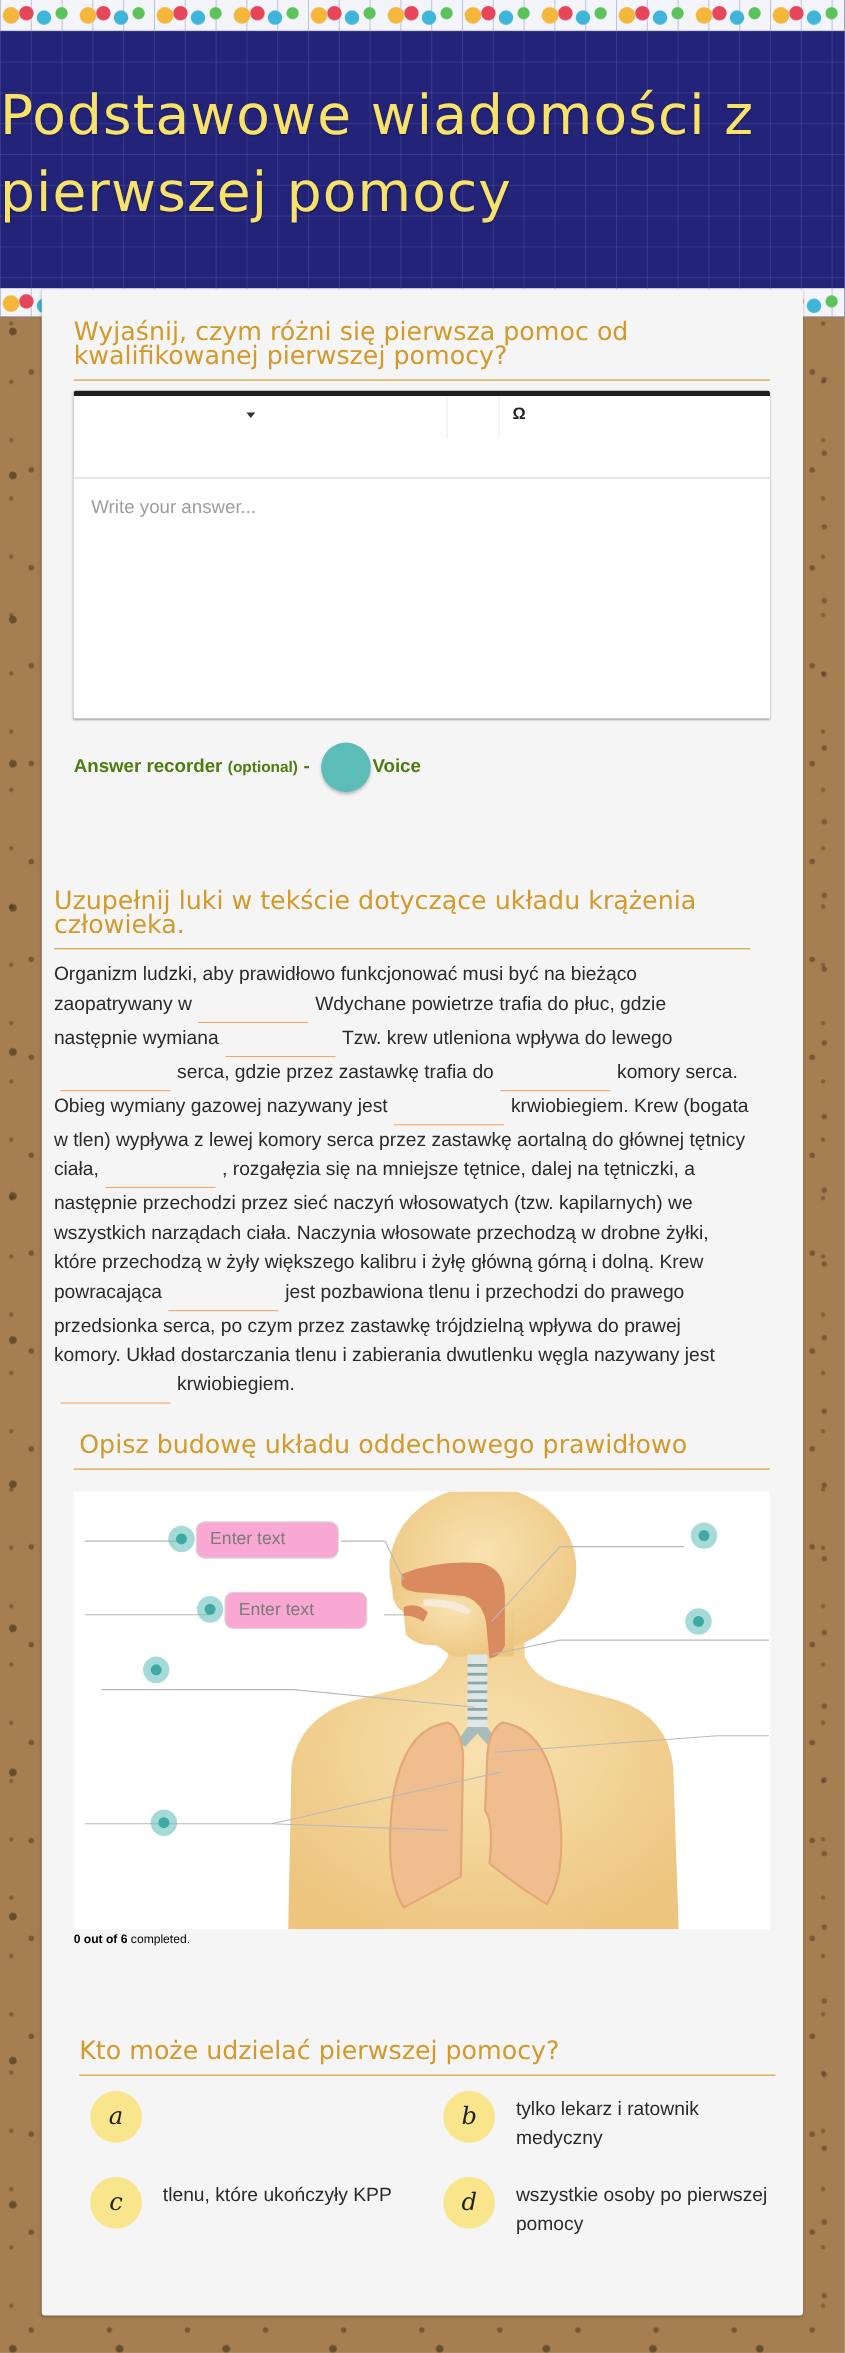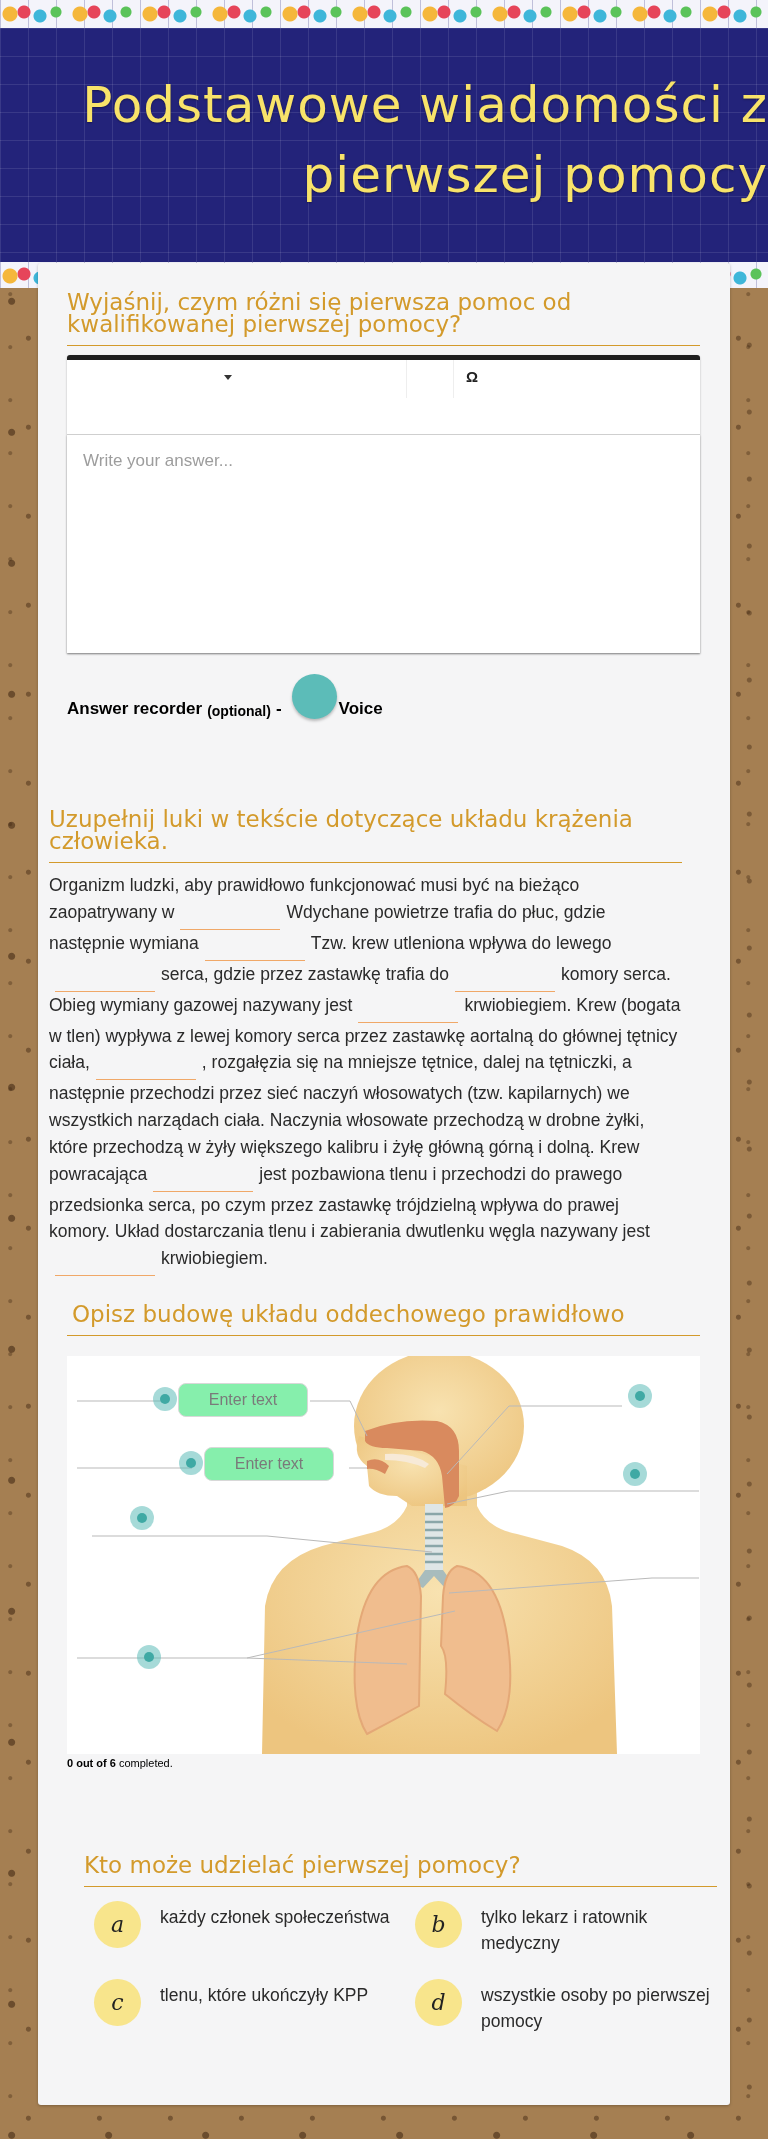--- a/index.html
+++ b/index.html
@@ -37,21 +37,21 @@
         radial-gradient(circle at 24px 12px, #e6455a 0 6px, transparent 7px),
         radial-gradient(circle at 40px 16px, #3fb6d9 0 6px, transparent 7px),
         radial-gradient(circle at 56px 12px, #5bc35a 0 5px, transparent 6px),
         linear-gradient(90deg, rgba(35,35,122,0.25) 1px, transparent 1px);
       background-size: 70px 28px, 70px 28px, 70px 28px, 70px 28px, 28px 28px;
     }
     .banner-strip.top { top: 0; }
     .banner-strip.bottom { bottom: 0; height: 26px; }
     .banner-title {
       position: absolute; left: 0; top: 70px; width: 768px;
-      text-align: right;
+      text-align: left;
       color: #f8e36a;
       font-family: "DejaVu Sans", sans-serif;
       font-weight: normal;
       font-size: 50px;
       line-height: 70px;
       letter-spacing: 1px;
       text-shadow: 0 1px 2px rgba(0,0,0,0.35);
     }
 
     
@@ -104,22 +104,22 @@
       display: block; width: 100%; height: 218px;
       border: none; outline: none; resize: none;
       padding: 16px 16px;
       font-family: "Liberation Sans", sans-serif;
       font-size: 17px; color: #333; background: #fff;
       box-shadow: 0 1px 2px rgba(0,0,0,0.25);
     }
     .answer-area::placeholder { color: #9d9d9d; }
     .recorder {
       margin-top: 22px; height: 44px;
-      display: flex; align-items: flex-end;
-      font-size: 17px; color: #000000;
+      display: flex; align-items: center;
+      font-size: 17px; color: #4d7c0f;
     }
     .rec-label { font-weight: bold; }
     .rec-optional { font-weight: bold; font-size: 14px; margin-left: 5px; }
     .rec-dash { font-weight: bold; margin-left: 5px; }
     .rec-button {
       width: 45px; height: 45px; border-radius: 50%;
       background: #5cbcb8; margin-left: 10px; cursor: pointer;
       box-shadow: 0 2px 3px rgba(0,0,0,0.25);
     }
     .rec-voice { font-weight: bold; margin-left: 2px; }
@@ -149,30 +149,30 @@
     .hotspot {
       position: absolute; width: 24px; height: 24px; border-radius: 50%;
       background: rgba(92,188,184,0.55); cursor: pointer;
     }
     .hotspot::after {
       content: ""; position: absolute; left: 7px; top: 7px;
       width: 10px; height: 10px; border-radius: 50%; background: #3fa9a4;
     }
     .label-input {
       position: absolute; width: 130px; height: 34px;
-      border: 1px solid #d8d8d8; border-radius: 8px; background: #86efac;
+      border: 1px solid #d8d8d8; border-radius: 8px; background: #f9a8d4;
       padding: 0 12px; font-family: "Liberation Sans", sans-serif;
-      font-size: 16px; color: #333; outline: none; text-align: center;
+      font-size: 16px; color: #333; outline: none;
     }
     .label-input::placeholder { color: #7a7a7a; }
     .progress { margin-top: 3px; font-size: 11px; color: #000000; }
     .progress b { font-weight: bold; }
 
     
-    .sec4 { position: absolute; left: 46px; top: 1591px; width: 633px; }
+    .sec4 { position: absolute; left: 34px; top: 1591px; width: 633px; }
     .choices {
       margin-top: 14px;
       display: grid; grid-template-columns: 312px 312px; row-gap: 12px; column-gap: 9px;
     }
     .choice { display: flex; align-items: flex-start; cursor: pointer; min-height: 66px; }
     .choice-badge {
       flex: 0 0 47px; width: 47px; height: 47px; border-radius: 50%;
       background: #f8e58c; margin-left: 10px; margin-right: 19px;
       display: flex; align-items: center; justify-content: center;
       font-family: "DejaVu Serif", serif; font-style: italic;
@@ -287,21 +287,20 @@
       <b>0 out of 6</b>
       <span>completed.</span>
     </p>
   </section>
 
   <section class="sec4">
     <h2 class="q-title">Kto może udzielać pierwszej pomocy?</h2>
     <div class="choices">
       <div class="choice">
         <span class="choice-badge">a</span>
-        <span class="choice-text">każdy członek społeczeństwa</span>
       </div>
       <div class="choice">
         <span class="choice-badge">b</span>
         <span class="choice-text">tylko lekarz i ratownik medyczny</span>
       </div>
       <div class="choice">
         <span class="choice-badge">c</span>
         <span class="choice-text">tlenu, które ukończyły KPP</span>
       </div>
       <div class="choice">

